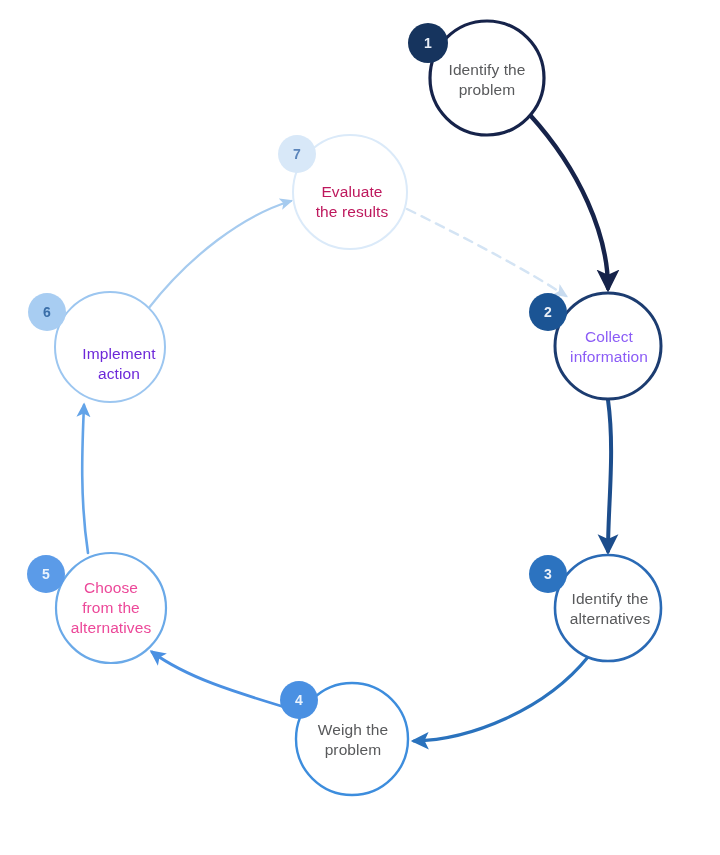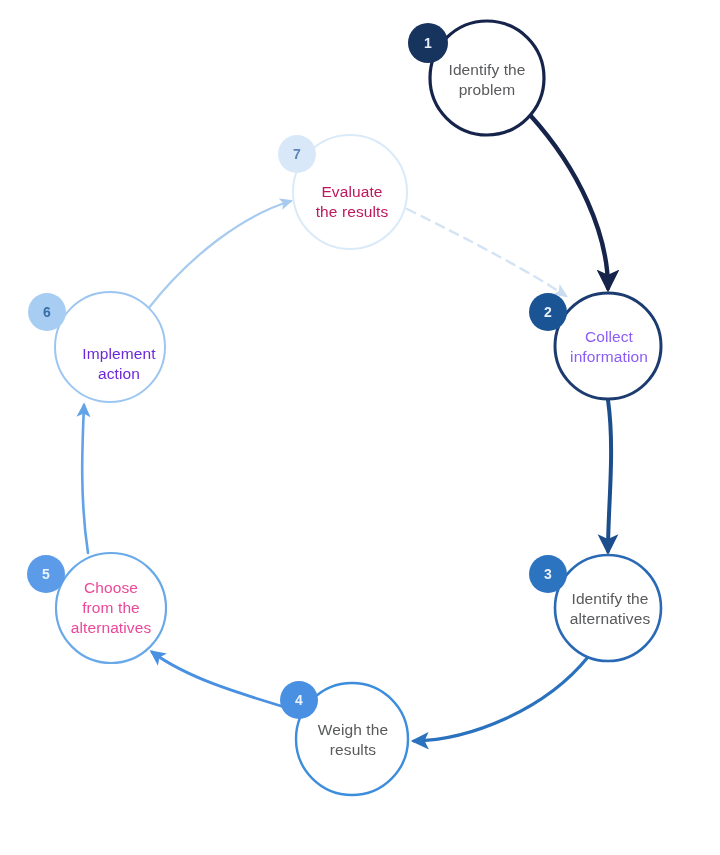--- a/index.html
+++ b/index.html
@@ -109,21 +109,21 @@
   </svg>
 
   <div id="labels-layer">
       <div class="node-label" style="left: 487px; top: 80px; color: rgb(88, 89, 91);">Identify the
 problem</div>
       <div class="node-label" style="left: 609px; top: 347px; color: #8b5cf6;">Collect
 information</div>
       <div class="node-label" style="left: 610px; top: 609px; color: rgb(88, 89, 91);">Identify the
 alternatives</div>
       <div class="node-label" style="left: 353px; top: 740px; color: rgb(88, 89, 91);">Weigh the
-results</div>
+problem</div>
       <div class="node-label" style="left: 111px; top: 608px; color: #ec4899;">Choose
 from the
 alternatives</div>
       <div class="node-label" style="left: 111px; top: 364px; color: #6d28d9; margin-left: 8px;">Implement
 action</div>
       <div class="node-label" style="left: 352px; top: 202px; color: #be185d;">Evaluate
 the results</div>
     </div>
   <div id="badge-numbers-layer">
       <div class="badge-num" style="left: 428px; top: 43px; color: rgb(232, 238, 247);">1</div>

